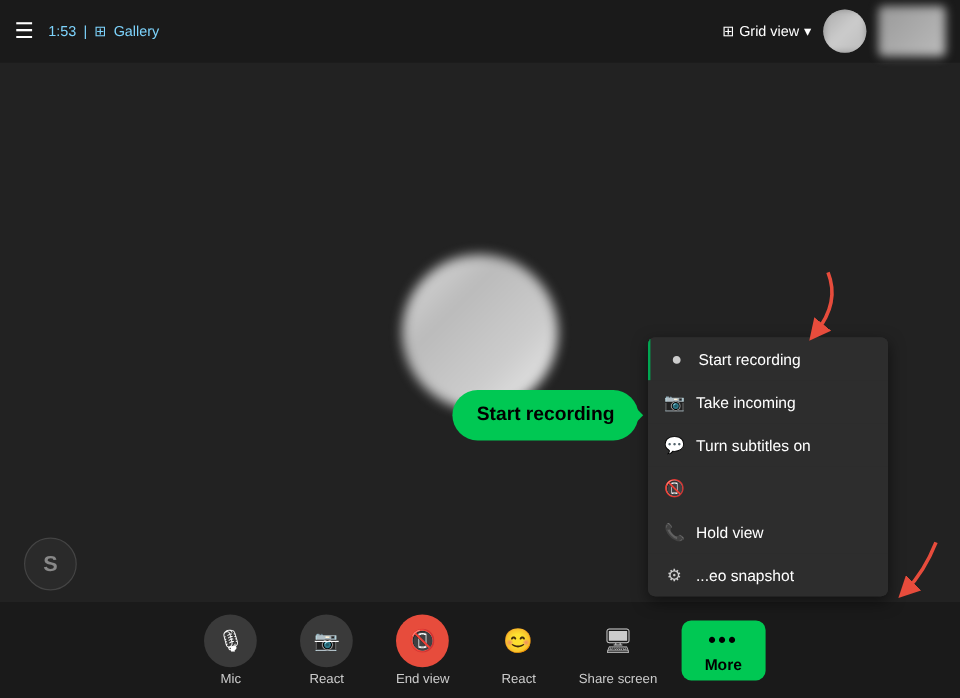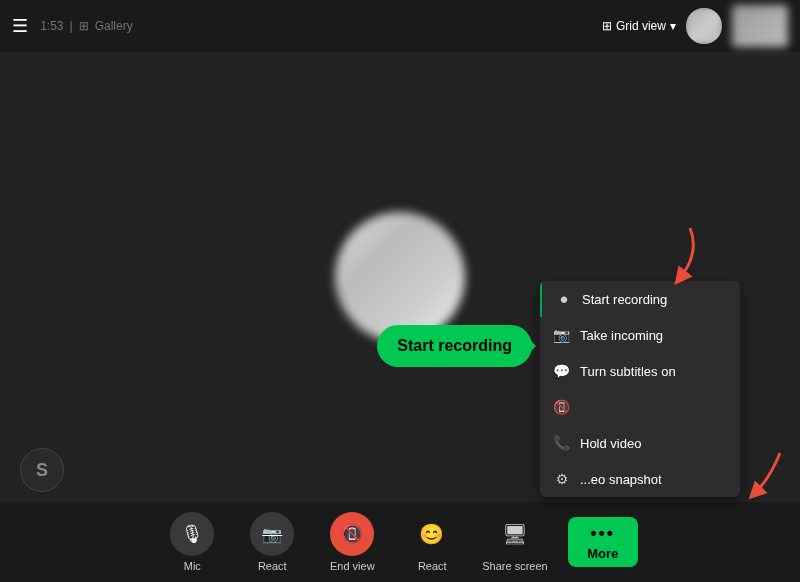--- a/index.html
+++ b/index.html
@@ -28,21 +28,21 @@
       display: flex;
       align-items: center;
       gap: 12px;
     }
     .hamburger {
       color: #fff;
       font-size: 18px;
       cursor: pointer;
     }
     #call-info {
-      color: #737373;
+      color: #7dd3fc;
       font-size: 12px;
       display: flex;
       align-items: center;
       gap: 6px;
     }
     #top-right {
       display: flex;
       align-items: center;
       gap: 10px;
     }
@@ -343,21 +343,21 @@
   </div>
   <div class="menu-item">
     <span class="menu-icon">💬</span>
     <span>Turn subtitles on</span>
   </div>
   <div class="menu-item">
     <span class="menu-icon">📵</span>
   </div>
   <div class="menu-item">
     <span class="menu-icon">📞</span>
-    <span>Hold video</span>
+    <span>Hold view</span>
   </div>
   <div class="menu-item">
     <span class="menu-icon">⚙</span>
     <span>...eo snapshot</span>
   </div>
 </div>
 
 <div id="bottom-bar">
 
   <div class="toolbar-item">

